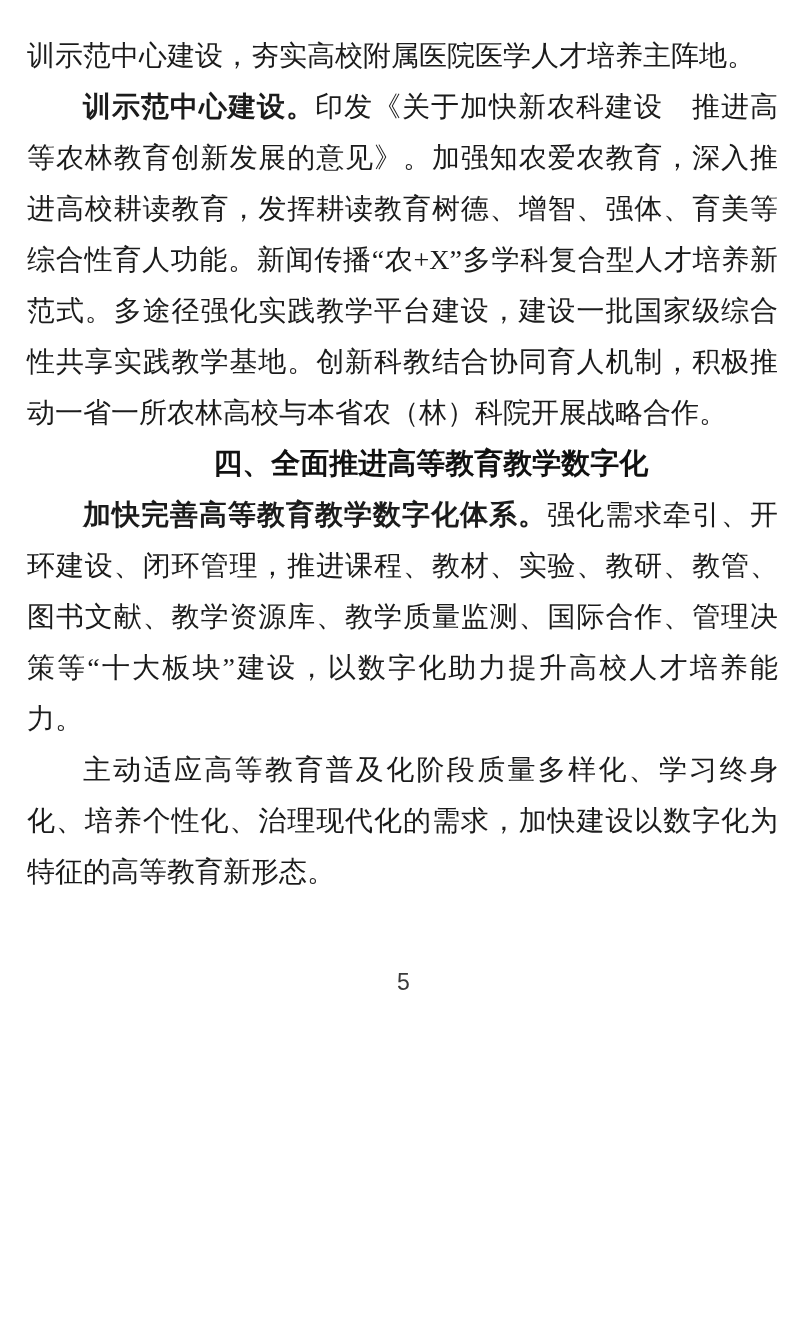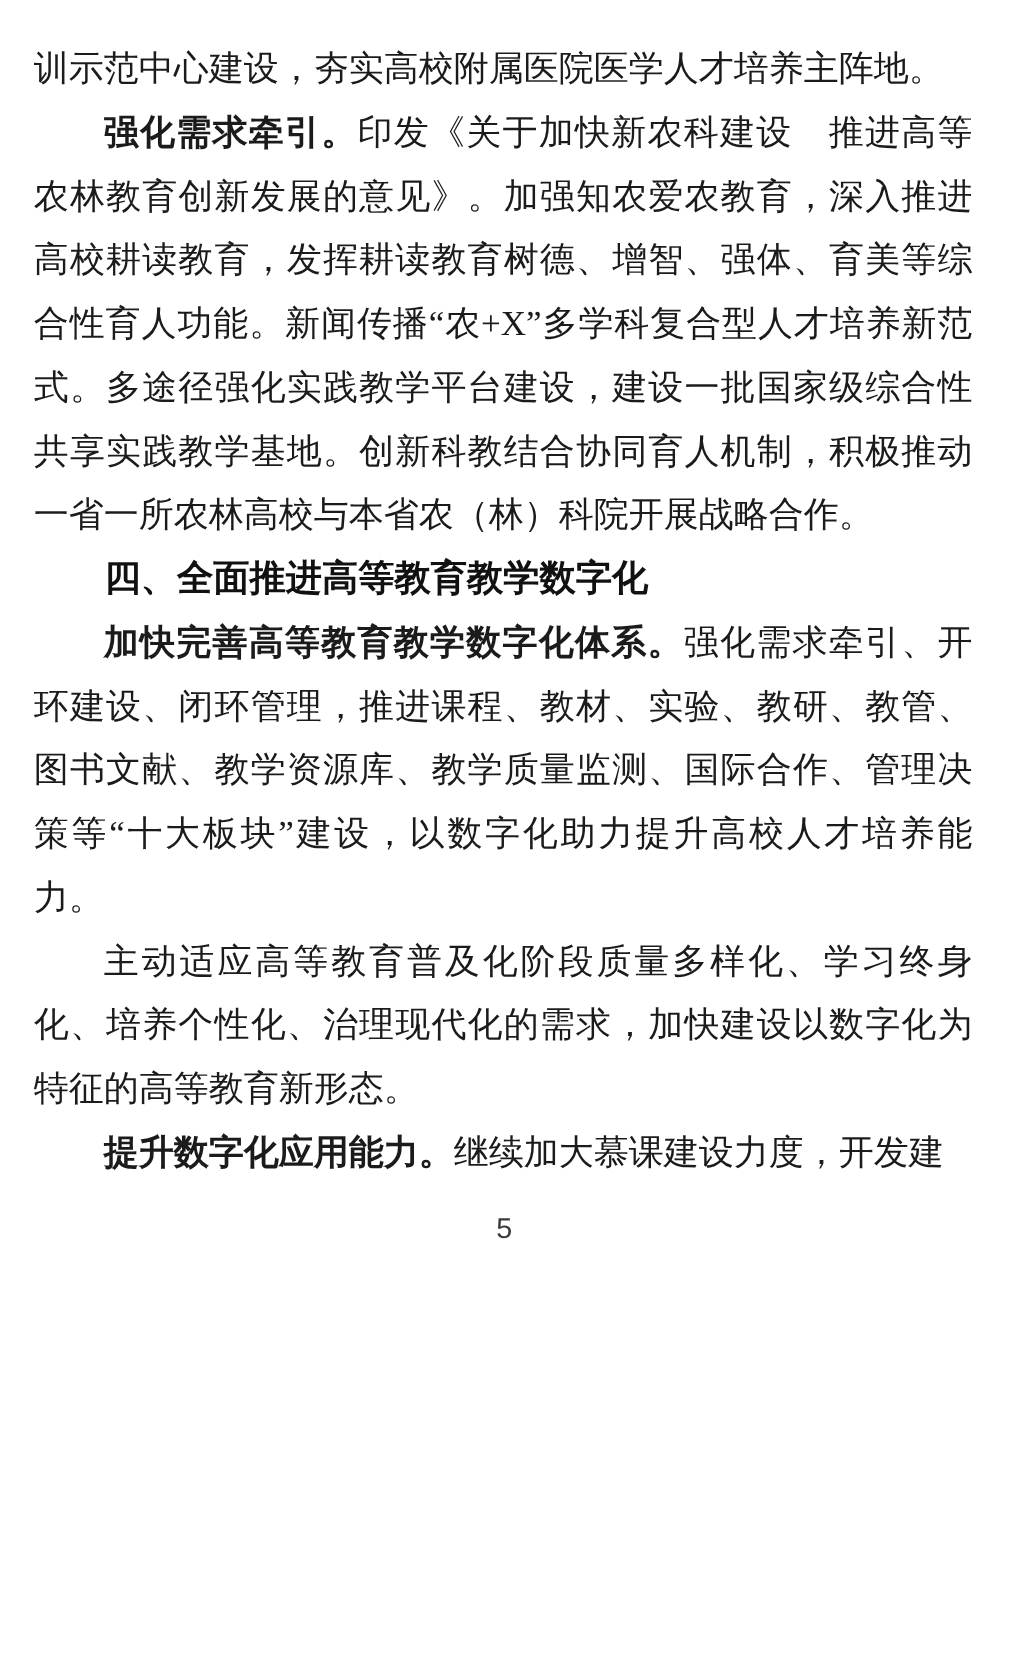--- a/index.html
+++ b/index.html
@@ -32,21 +32,21 @@
   .lead {
     font-weight: bold;
   }
   .heading {
     margin: 0;
     font-family: "Liberation Sans", "DejaVu Sans", sans-serif;
     font-weight: bold;
     font-size: 29px;
     line-height: 51px;
     text-indent: 1.95em;
-    text-align: left;
+    text-align: center;
     letter-spacing: 0;
     color: #111111;
   }
   .page-number {
     position: absolute;
     left: 0;
     right: 0;
     bottom: 16px;
     text-align: center;
     font-family: "Liberation Sans", "DejaVu Sans", sans-serif;
@@ -55,26 +55,25 @@
     color: #3a3a3a;
   }
 </style>
 </head>
 <body>
 
 <div class="page">
 
   <p class="para no-indent"><span>训示范中心建设，夯实高校附属医院医学人才培养主阵地。</span></p>
 
-  <p class="para"><span class="lead">强化需求牵引。</span><span>印发《关于加快新农科建设　推进高等农林教育创新发展的意见》。加强知农爱农教育，深入推进高校耕读教育，发挥耕读教育树德、增智、强体、育美等综合性育人功能。新闻传播“农+X”多学科复合型人才培养新范式。多途径强化实践教学平台建设，建设一批国家级综合性共享实践教学基地。创新科教结合协同育人机制，积极推动一省一所农林高校与本省农（林）科院开展战略合作。</span></p>
+  <p class="para"><span class="lead">训示范中心建设。</span><span>印发《关于加快新农科建设　推进高等农林教育创新发展的意见》。加强知农爱农教育，深入推进高校耕读教育，发挥耕读教育树德、增智、强体、育美等综合性育人功能。新闻传播“农+X”多学科复合型人才培养新范式。多途径强化实践教学平台建设，建设一批国家级综合性共享实践教学基地。创新科教结合协同育人机制，积极推动一省一所农林高校与本省农（林）科院开展战略合作。</span></p>
 
 
   <h2 class="heading">四、全面推进高等教育教学数字化</h2>
 
   <p class="para"><span class="lead">加快完善高等教育教学数字化体系。</span><span>强化需求牵引、开环建设、闭环管理，推进课程、教材、实验、教研、教管、图书文献、教学资源库、教学质量监测、国际合作、管理决策等“十大板块”建设，以数字化助力提升高校人才培养能力。</span></p>
 
   <p class="para"><span>主动适应高等教育普及化阶段质量多样化、学习终身化、培养个性化、治理现代化的需求，加快建设以数字化为特征的高等教育新形态。</span></p>
 
-  <p class="para"><span class="lead">提升数字化应用能力。</span><span>继续加大慕课建设力度，开发建</span></p>
 
   <div class="page-number">5</div>
 
 </div>
 
 </body></html>

